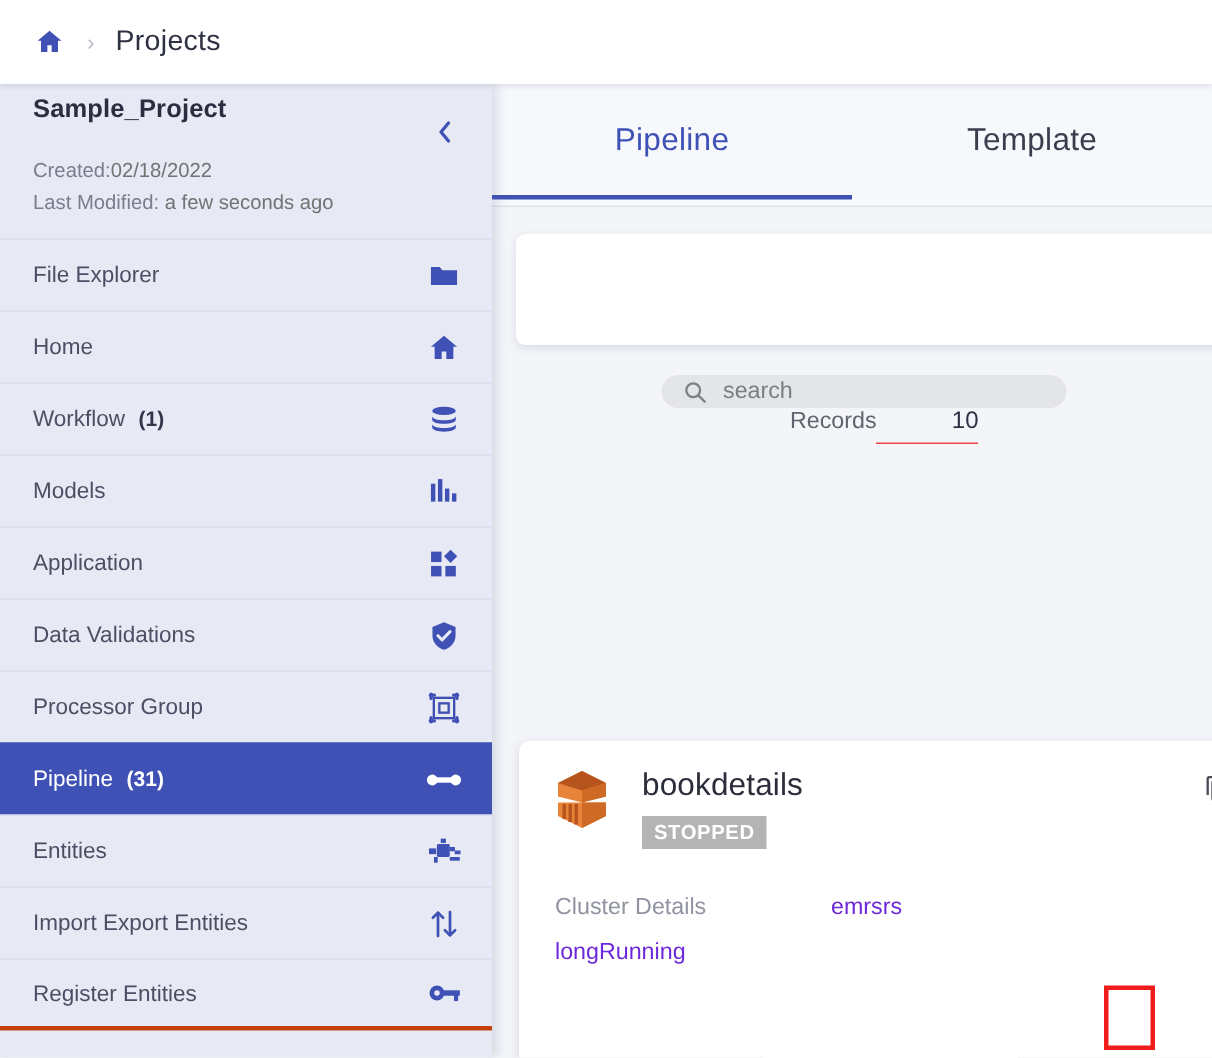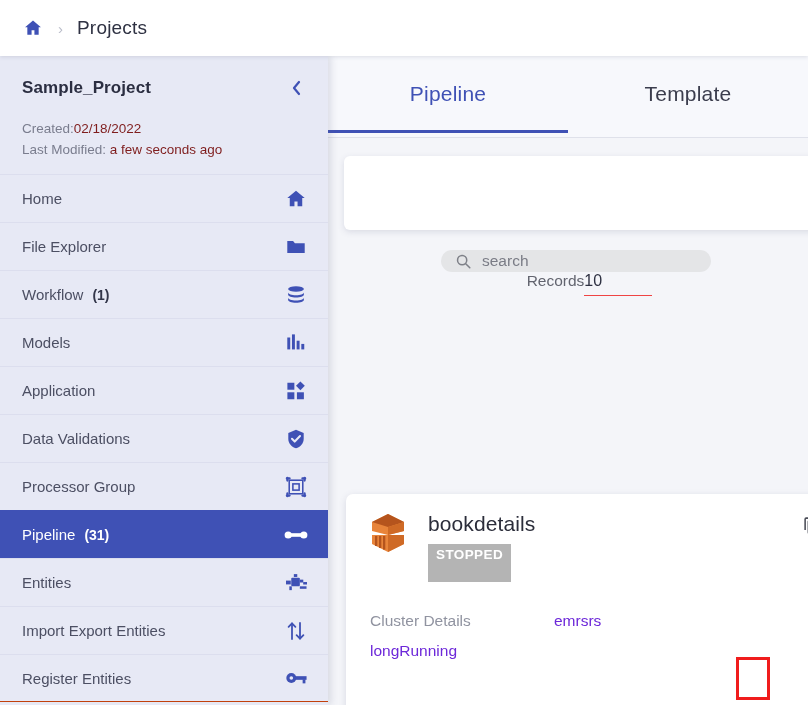--- a/index.html
+++ b/index.html
@@ -27,44 +27,44 @@
 
   
   .sidebar {
     position: absolute; left: 0; top: 56px;
     width: 328px; height: 649px;
     background: #e7e9f5;
     z-index: 30;
     box-shadow: 3px 0 7px rgba(90,95,130,.18);
     overflow: hidden;
   }
-  .sb-head { padding: 22px 18px 0 22px; position: relative; }
+  .sb-head { padding: 7px 18px 0 22px; position: relative; }
   .sb-proj {
     font-size: 17px; font-weight: bold; color: #2b2e41;
     letter-spacing: .1px;
   }
   .sb-collapse {
     position: absolute; right: 20px; top: 20px;
     width: 24px; height: 24px;
     display: flex; align-items: center; justify-content: center;
     color: #3f51b5; font-size: 19px; cursor: pointer;
   }
   .sb-meta { margin-top: 20px; padding-left: 0; }
   .sb-meta-row { font-size: 13.5px; color: #5b5e70; line-height: 21px; }
   .sb-meta-row .lbl { color: #7a7d8e; }
-  .sb-meta-row .val { color: #7f1d1d; }
+  .sb-meta-row .val { color: #737373; }
 
   .sb-list { margin-top: 14px; }
   .sb-item {
     height: 48px; display: flex; align-items: center;
     padding: 0 20px 0 22px;
     border-top: 1px solid #dcdeee;
     cursor: pointer; position: relative;
   }
-  .sb-item:last-child { border-bottom: 1px solid #c2410c; }
+  .sb-item:last-child { border-bottom: 3px solid #c2410c; }
   .sb-item .sb-label { font-size: 15px; color: #4c4f63; flex: 1; display: flex; align-items: baseline; gap: 9px; }
   .sb-item .sb-count { font-size: 14px; font-weight: bold; color: #33364a; }
   .sb-item .sb-icon { width: 24px; height: 24px; display: flex; align-items: center; justify-content: center; color: #3f51b5; }
   .sb-item.active { background: #3f51b5; border-top-color: #3f51b5; }
   .sb-item.active .sb-label,
   .sb-item.active .sb-count { color: #ffffff; }
   .sb-item.active .sb-icon { color: #ffffff; }
 
   
   .main {
@@ -111,21 +111,21 @@
     background: #e4e5e7; display: flex; align-items: center;
     padding: 0 14px; gap: 10px; cursor: text;
   }
   .search-box .s-ic { width: 17px; height: 17px; color: #7e8088; display: flex; }
   .search-box input {
     border: 0; background: transparent; outline: none;
     font-family: "Liberation Sans", sans-serif;
     font-size: 15.5px; color: #5a5c66; width: 200px;
   }
   .search-box input::placeholder { color: #7a7c86; }
-  .records-wrap { display: flex; align-items: baseline; margin-left: 27px; }
+  .records-wrap { display: flex; align-items: baseline; margin-left: 27px; text-align: right; }
   .records-lbl { font-size: 15.5px; color: #62646f; }
   .records-field {
     font-size: 16px; color: #2e3142; min-width: 68px;
     border-bottom: 1px solid #ef4444; padding-bottom: 5px; cursor: text;
   }
 
   
   .pcard {
     position: absolute; left: 18px; top: 356px;
     width: 500px; height: 292px;
@@ -133,21 +133,21 @@
     box-shadow: 0 2px 7px rgba(90,95,130,.18);
   }
   .pcard-head { display: flex; padding: 18px 0 0 22px; position: relative; }
   .pc-appicon { width: 40px; height: 42px; flex: 0 0 40px; }
   .pc-titlewrap { margin-left: 20px; }
   .pc-title { font-size: 21px; color: #2b2d3a; letter-spacing: .1px; }
   .pc-badge {
     display: inline-block; margin-top: 8px;
     background: #b4b4b4; color: #ffffff;
     font-size: 13.5px; font-weight: bold; letter-spacing: .4px;
-    padding: 3px 8px 20px 8px;
+    padding: 3px 8px 4px 8px;
   }
   .pc-copy {
     position: absolute; right: 23px; top: 20px;
     width: 22px; height: 22px; color: #4b4d57; cursor: pointer;
   }
   .pc-rows { margin-top: 24px; padding-left: 24px; }
   .pc-row { display: flex; line-height: 30px; }
   .pc-key { width: 184px; font-size: 15.5px; color: #9093a0; }
   .pc-val { font-size: 15.5px; color: #6d28d9; }
 
@@ -186,35 +186,35 @@
           <span class="lbl">Created:</span><span class="val">02/18/2022</span>
         </div>
         <div class="sb-meta-row">
           <span class="lbl">Last Modified: </span><span class="val">a few seconds ago</span>
         </div>
       </div>
     </div>
     <div class="sb-list" id="sidebar-list">
         <div class="sb-item">
           <span class="sb-label">
+            <span>File Explorer</span>
+          </span>
+          <span class="sb-icon">
+            <svg width="22" height="22" viewBox="0 0 24 24" fill="currentColor">
+              <path d="M2.5 5.5h6.3l2 2.4h10.7v10.6H2.5z"></path>
+            </svg>
+          </span>
+        </div>
+        <div class="sb-item">
+          <span class="sb-label">
             <span>Home</span>
           </span>
           <span class="sb-icon">
             <svg width="22" height="22" viewBox="0 0 24 24" fill="currentColor">
               <path d="M12 3 2.5 11h2.7v9h5.1v-5.4h3.4V20h5.1v-9h2.7z"></path>
-            </svg>
-          </span>
-        </div>
-        <div class="sb-item">
-          <span class="sb-label">
-            <span>File Explorer</span>
-          </span>
-          <span class="sb-icon">
-            <svg width="22" height="22" viewBox="0 0 24 24" fill="currentColor">
-              <path d="M2.5 5.5h6.3l2 2.4h10.7v10.6H2.5z"></path>
             </svg>
           </span>
         </div>
         <div class="sb-item">
           <span class="sb-label">
             <span>Workflow</span>
             <span class="sb-count">(1)</span>
           </span>
           <span class="sb-icon">
             <svg width="22" height="22" viewBox="0 0 24 24" fill="currentColor">

